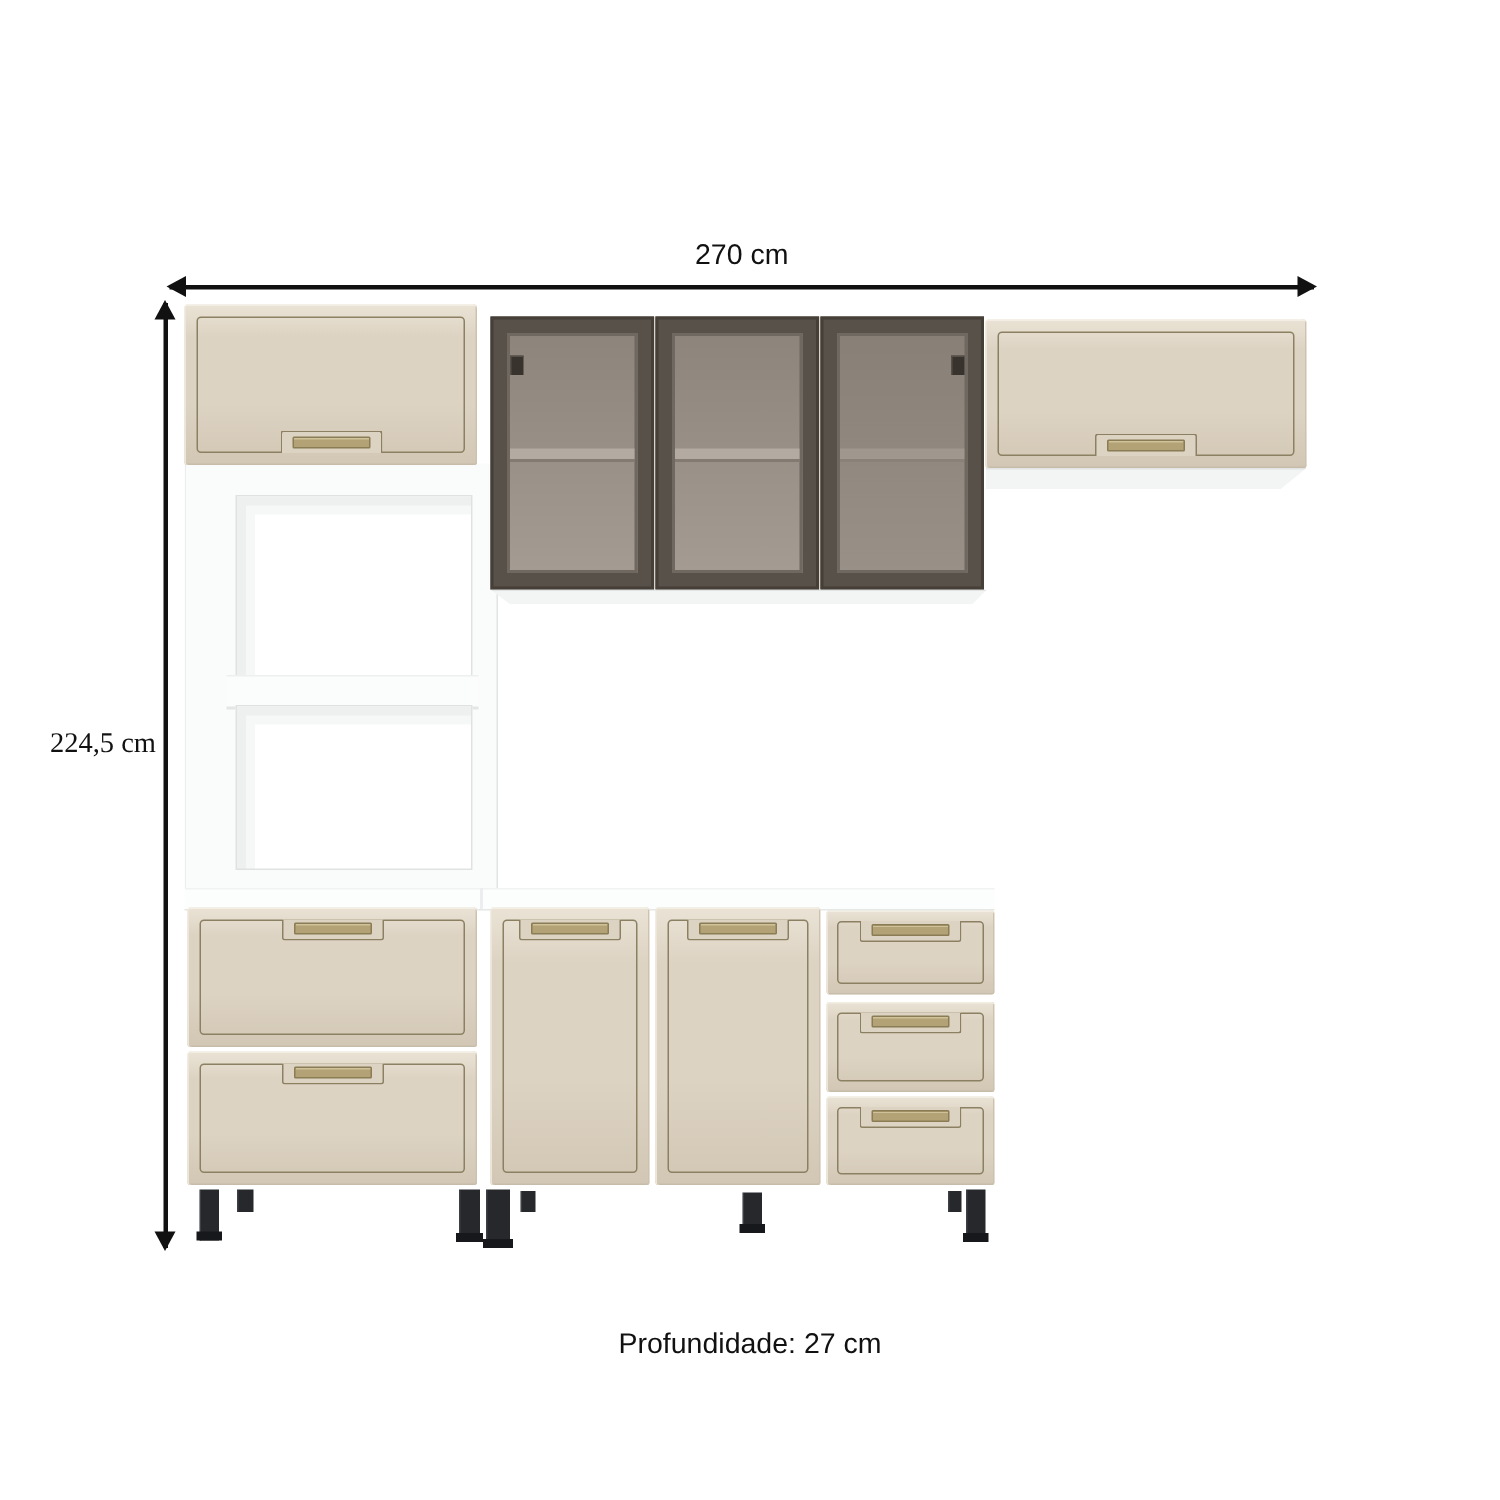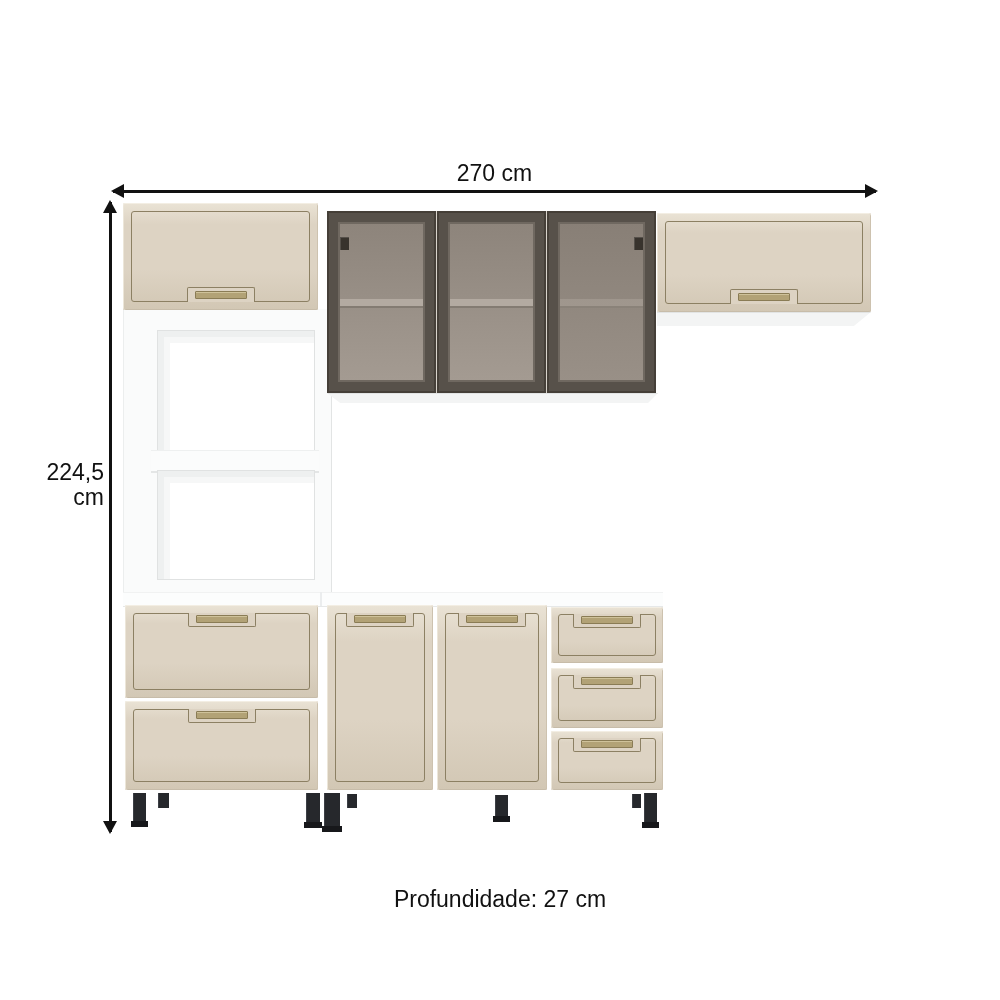--- a/index.html
+++ b/index.html
@@ -2,21 +2,21 @@
 <html style="--background: #ffffff; --dimension-ink: #111111; --cream: #ddd3c3; --cream-light: #eae3d5; --cream-dark: #d2c7b4; --line: #8c8063; --handle: #b2a276; --handle-dark: #8a7c55; --frame: #57514a; --frame-dark: #453f38; --frame-bevel: #6f6860; --glass-top: #8d847b; --glass-bottom: #a49b92; --shelf-band: #b3aaa1; --leg: #26282c; --leg-foot: #17181b;"><head>
 <meta charset="utf-8">
 <style>
   html,body{margin:0;padding:0;background:#fff;}
   .canvas{
     position:relative;width:1000px;height:1000px;background:var(--background,#ffffff);
     font-family:"Liberation Sans", sans-serif;color:var(--dimension-ink,#111);
     overflow:hidden;
   }
   
-  .dim-label{position:absolute;font-size:23px;line-height:1.1;color:var(--dimension-ink,#111);}
+  .dim-label{position:absolute;font-size:19px;line-height:1.1;color:var(--dimension-ink,#111);}
   .dim-line{position:absolute;background:var(--dimension-ink,#111);}
   .dim-line.h{height:3px;}
   .dim-line.v{width:3px;}
   .dim-line.h::before,.dim-line.h::after,
   .dim-line.v::before,.dim-line.v::after{content:'';position:absolute;width:0;height:0;}
   .dim-line.h::before{left:-2px;top:-6px;border:7px solid transparent;border-right:13px solid var(--dimension-ink,#111);border-left:0;}
   .dim-line.h::after{right:-2px;top:-6px;border:7px solid transparent;border-left:13px solid var(--dimension-ink,#111);border-right:0;}
   .dim-line.v::before{top:-2px;left:-6px;border:7px solid transparent;border-bottom:13px solid var(--dimension-ink,#111);border-top:0;}
   .dim-line.v::after{bottom:-2px;left:-6px;border:7px solid transparent;border-top:13px solid var(--dimension-ink,#111);border-bottom:0;}
 
@@ -59,21 +59,21 @@
   .leg.foot::after{content:'';position:absolute;left:-2px;right:-2px;bottom:0;height:6px;background:var(--leg-foot,#17181b);}
 </style>
 </head>
 <body>
 
 <div class="canvas">
 
   <div class="dim-label" style="left:113px;top:161px;width:763px;text-align:center;">270 cm</div>
   <div class="dim-line h" style="left:113px;top:190px;width:763px;"></div>
 
-  <div class="dim-label" style="left:12px;top:460px;width:92px;text-align:right;">224,5 cm</div>
+  <div class="dim-label" style="left:12px;top:486px;width:92px;text-align:right;font-family:Liberation Serif, serif;">224,5 cm</div>
   <div class="dim-line v" style="left:109px;top:202px;height:630px;"></div>
 
   <div class="dim-label" style="left:0;right:0;top:887px;text-align:center;">Profundidade: 27 cm</div>
 
   <div class="carcass" style="left:123px;top:309px;width:209px;height:284px;">
     <div class="opening" style="top:21px;height:120px;"></div>
     <div class="shelf-front" style="top:141px;height:20px;"></div>
     <div class="opening" style="top:161px;height:108px;"></div>
   </div>
 

